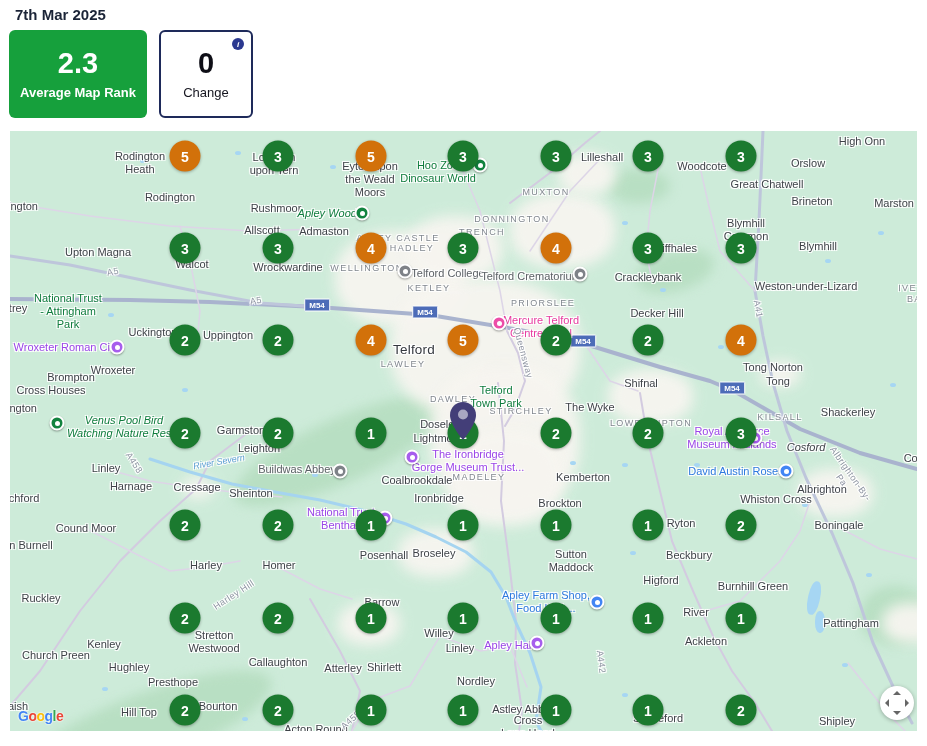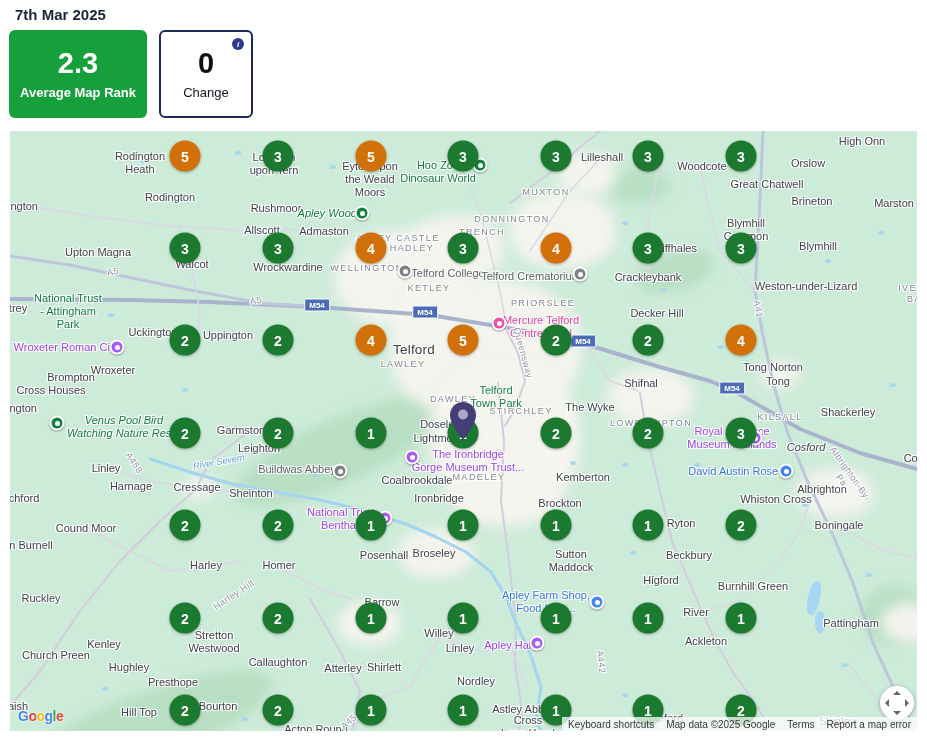--- a/index.html
+++ b/index.html
@@ -396,19 +396,13 @@
         </svg></div>
     </div>
 
   <div class="pan" style="left:870px;top:555px">
     <span class="up"></span>
     <span class="dn"></span>
     <span class="lf"></span>
     <span class="rt"></span>
   </div>
   <div id="glogo"><span style="color: rgb(66, 133, 244);">G</span><span style="color: rgb(234, 67, 53);">o</span><span style="color: rgb(251, 188, 5);">o</span><span style="color: rgb(66, 133, 244);">g</span><span style="color: rgb(52, 168, 83);">l</span><span style="color: rgb(234, 67, 53);">e</span></div>
-  <div id="attr">
-      <span style="cursor: pointer;">Keyboard shortcuts</span>
-      <span>Map data ©2025 Google</span>
-      <span style="cursor: pointer;">Terms</span>
-      <span style="cursor: pointer;">Report a map error</span>
-    </div>
 </div>
 
 </body></html>

